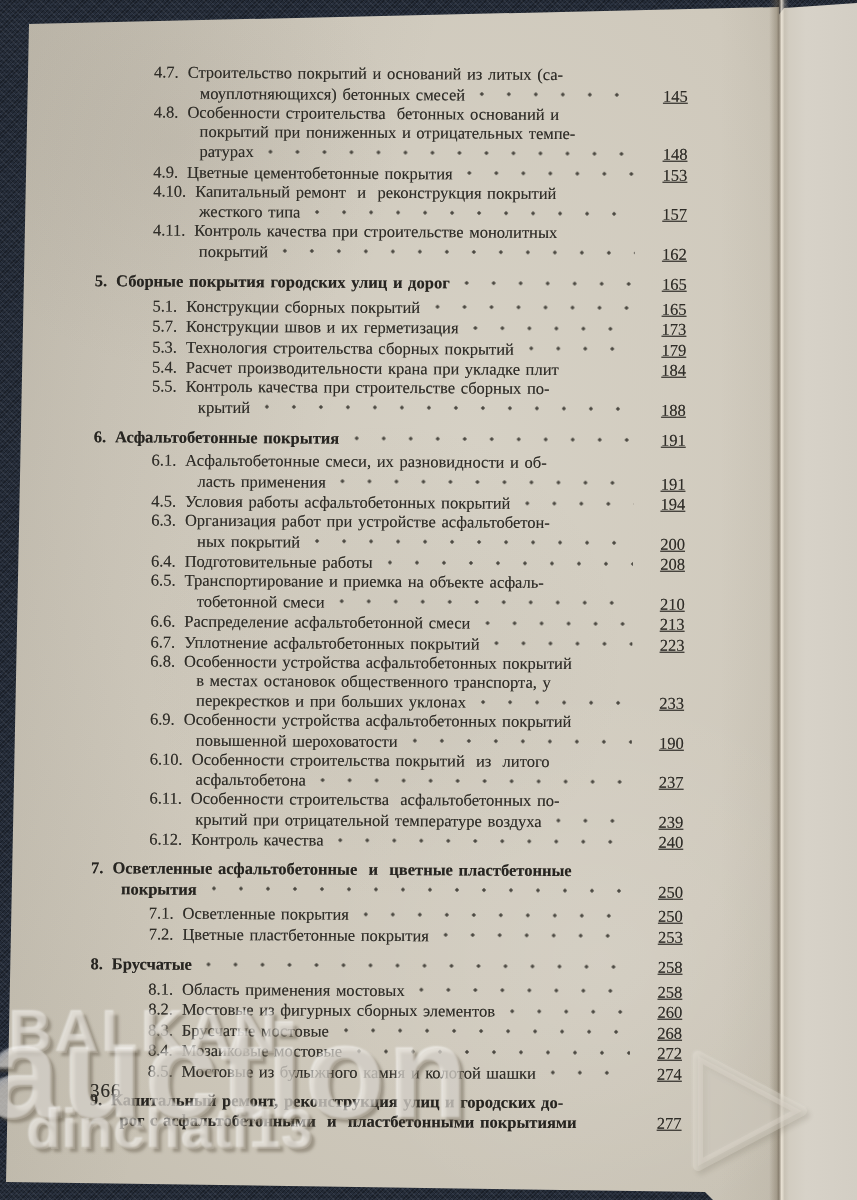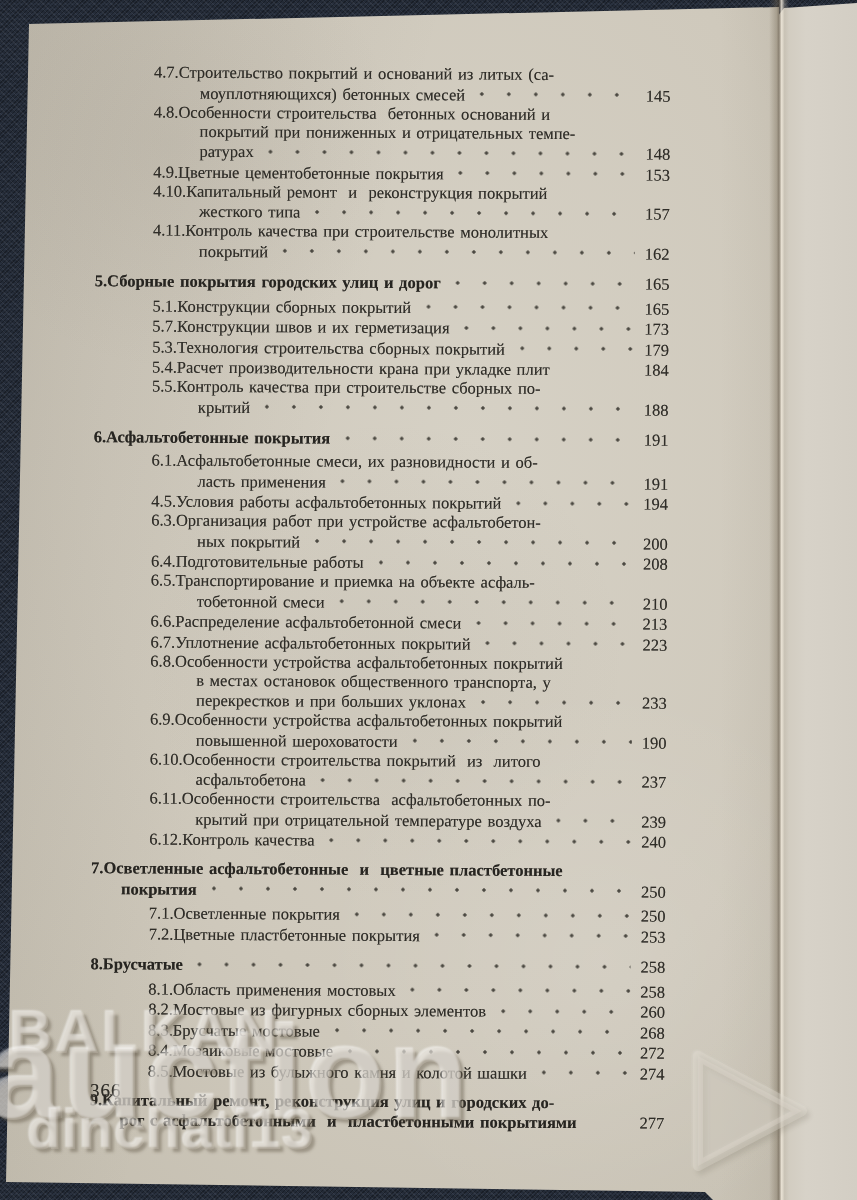--- a/index.html
+++ b/index.html
@@ -59,30 +59,30 @@
     transform:rotate(0.35deg);transform-origin:50% 0;
   }
   .toc-entry{position:relative;}
   .toc-entry.chapter{margin-top:10px;margin-bottom:4px;}
   .toc-entry.chapter .toc-num,
   .toc-entry.chapter .toc-text{font-weight:700;color:#272521;}
   .toc-entry.section{margin-left:58px;}
   .toc-line{display:flex;align-items:baseline;}
   .toc-entry.section .toc-line.cont{padding-left:46px;}
   .toc-entry.chapter .toc-line.cont{padding-left:30px;}
-  .toc-num{white-space:pre;}
+  .toc-num{margin-right:9px;white-space:pre;}
   .toc-text{white-space:pre;}
   .leader{
     flex:1;min-width:8px;height:1em;align-self:baseline;
     margin-left:14px;margin-right:10px;
     background-image:radial-gradient(circle at 3px 13px, rgba(50,48,42,0.85) 1.4px, rgba(50,48,42,0) 2px);
     background-size:27px 19px;background-repeat:repeat-x;background-position:left bottom;
   }
   .leader.nodots{background:none;}
-  .toc-page{width:42px;white-space:nowrap;flex:none;}
+  .toc-page{width:42px;text-align:right;white-space:nowrap;flex:none;text-decoration:underline;}
 
   .folio{
     position:absolute;left:90px;top:1080px;
     font-size:19px;color:#2f2d28;letter-spacing:1px;
     text-shadow:0 0 0.6px rgba(47,45,40,0.55);
   }
 
   
   .wm{position:absolute;inset:0;pointer-events:none;font-family:"Liberation Sans","DejaVu Sans",sans-serif;}
   .wm-text{

